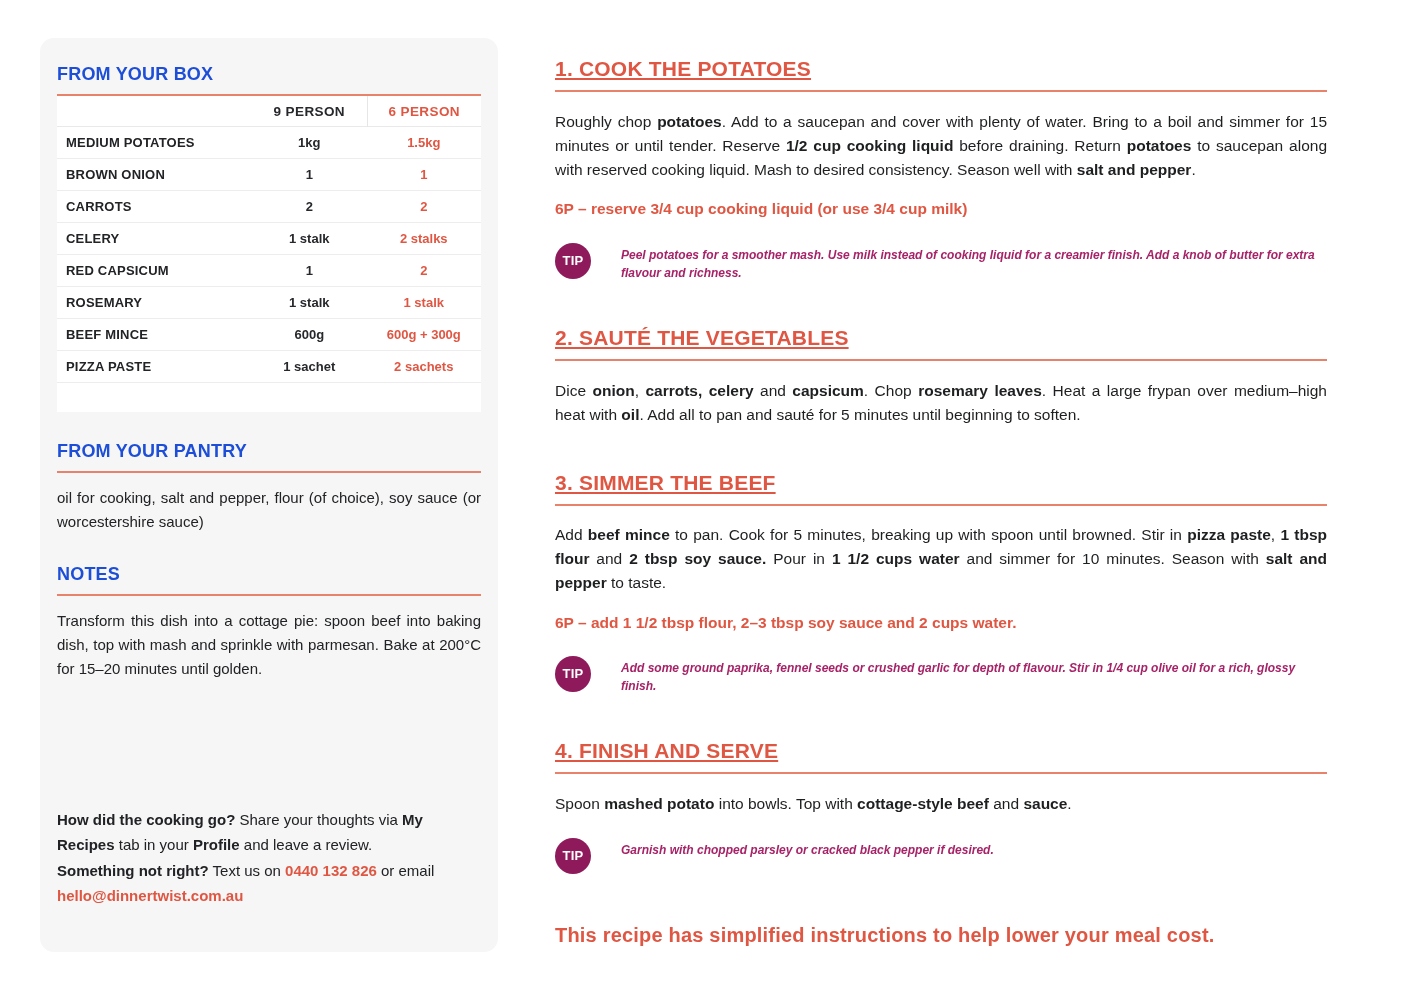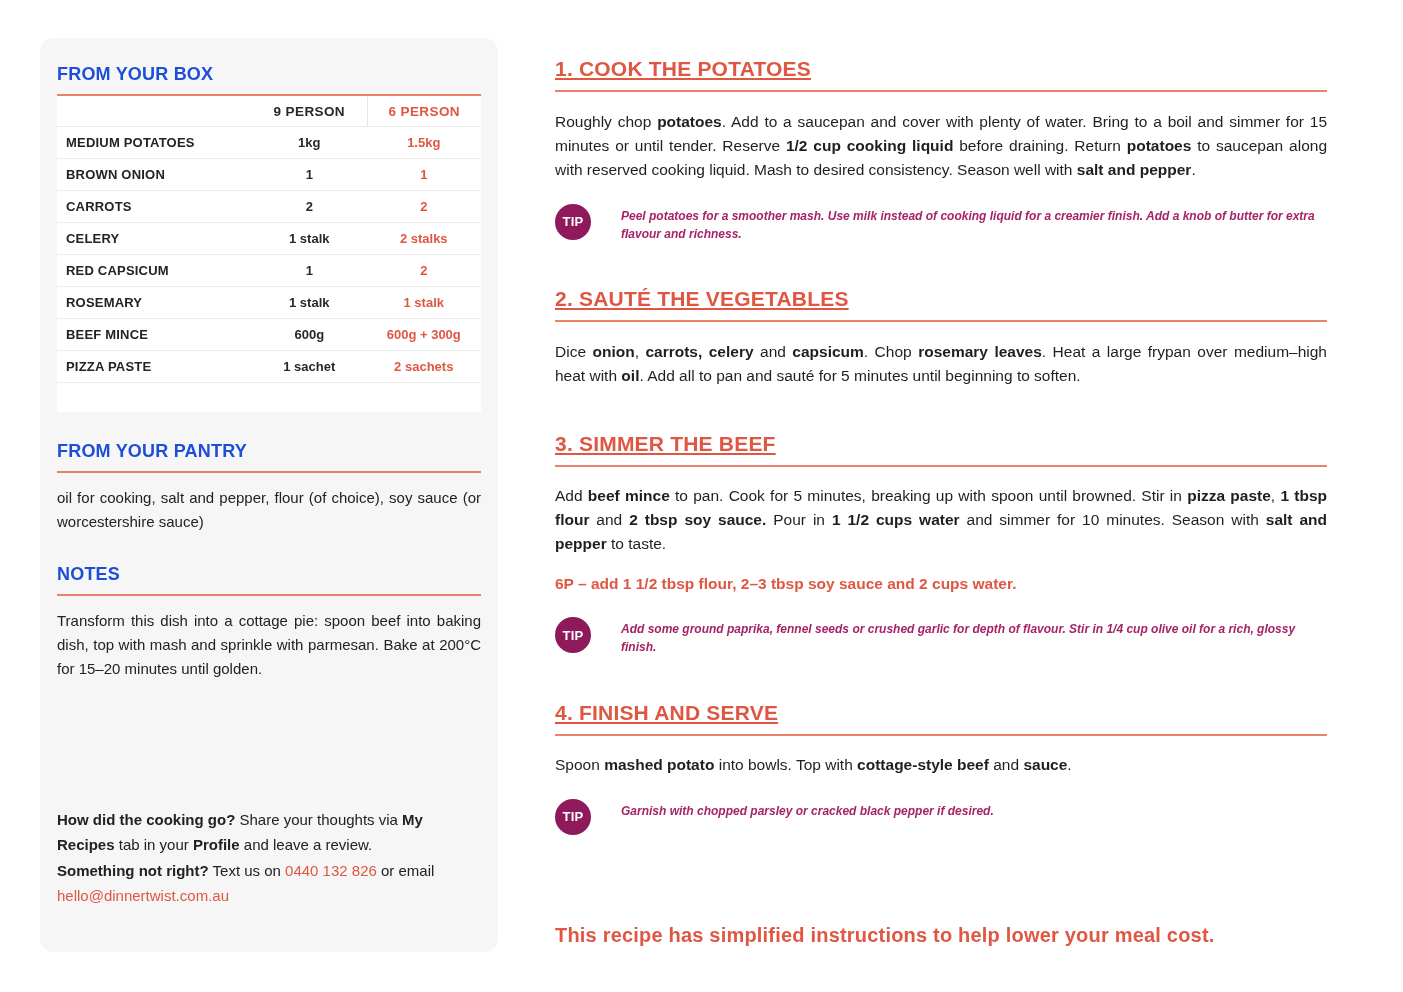--- a/index.html
+++ b/index.html
@@ -62,21 +62,21 @@
   }
   .tip-text{
     font-size:12px;font-weight:700;font-style:italic;color:var(--tip-text);
     line-height:1.52;padding-top:3px;
   }
   .cost-note{
     position:absolute;left:555px;top:924px;width:776px;
     font-size:20px;font-weight:700;letter-spacing:.2px;color:var(--accent);
   }
   .seg-b{font-weight:700;}
-  .seg-ob{font-weight:400;color:var(--accent);}
+  .seg-ob{font-weight:700;color:var(--accent);}
 </style>
 </head>
 <body>
 
 <aside class="panel">
   <div class="side-h">FROM YOUR BOX</div>
 
   <div class="box-table">
     <div class="t-head">
       <div class="t-name"></div>
@@ -136,20 +136,21 @@
     <div><span class="seg-b">How did the cooking go?</span><span> Share your thoughts via </span><span class="seg-b">My Recipes</span><span> tab in your </span><span class="seg-b">Profile</span><span> and leave a review.</span></div>
     <div><span class="seg-b">Something not right?</span><span> Text us on </span><span class="seg-ob">0440 132 826</span><span> or email </span><span class="seg-ob">hello@dinnertwist.com.au</span></div>
   </div>
 </aside>
 
 <main class="main">
 
   <section class="step">
     <h2 class="step-h">1. COOK THE POTATOES</h2>
     <p class="body-p"><span>Roughly chop </span><span class="seg-b">potatoes</span><span>. Add to a saucepan and cover with plenty of water. Bring to a boil and simmer for 15 minutes or until tender. Reserve </span><span class="seg-b">1/2 cup cooking liquid</span><span> before draining. Return </span><span class="seg-b">potatoes</span><span> to saucepan along with reserved cooking liquid. Mash to desired consistency. Season well with </span><span class="seg-b">salt and pepper</span><span>.</span></p>
+    <div class="note6p">6P – reserve 3/4 cup cooking liquid (or use 3/4 cup milk)</div>
     <div class="tip">
       <div class="tip-badge">TIP</div>
       <div class="tip-text">Peel potatoes for a smoother mash. Use milk instead of cooking liquid for a creamier finish. Add a knob of butter for extra flavour and richness.</div>
     </div>
   </section>
 
   <section class="step">
     <h2 class="step-h">2. SAUTÉ THE VEGETABLES</h2>
     <p class="body-p"><span>Dice </span><span class="seg-b">onion</span><span>, </span><span class="seg-b">carrots, celery</span><span> and </span><span class="seg-b">capsicum</span><span>. Chop </span><span class="seg-b">rosemary leaves</span><span>. Heat a large frypan over medium–high heat with </span><span class="seg-b">oil</span><span>. Add all to pan and sauté for 5 minutes until beginning to soften.</span></p>
   </section>

